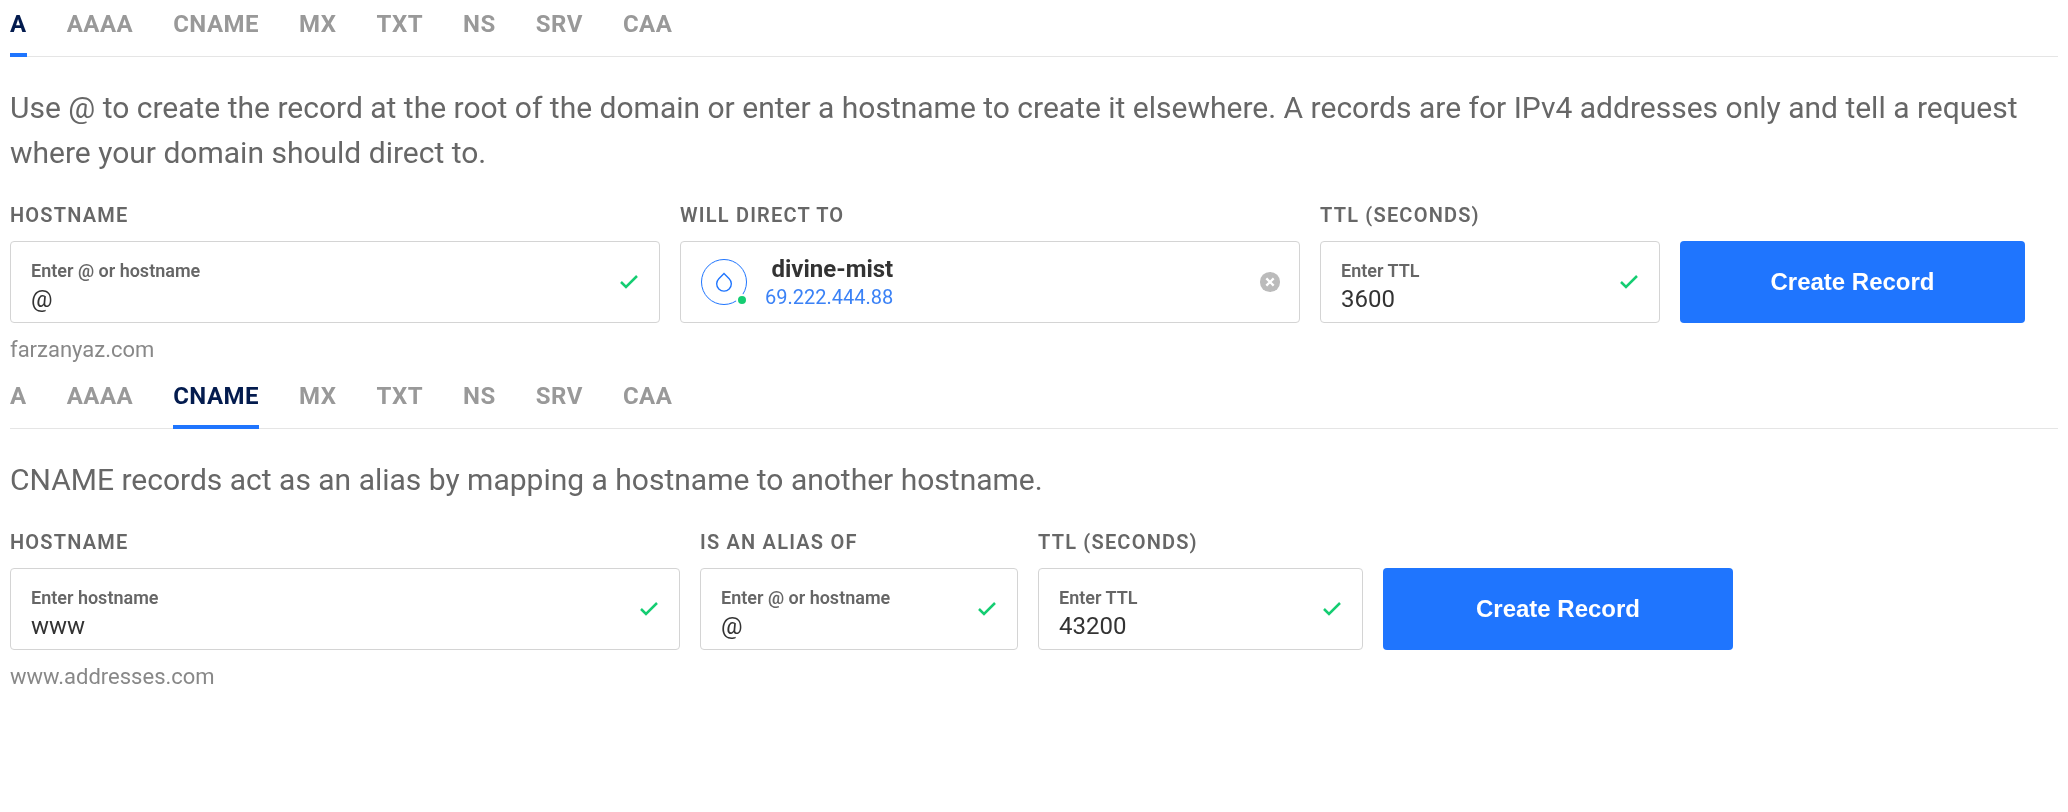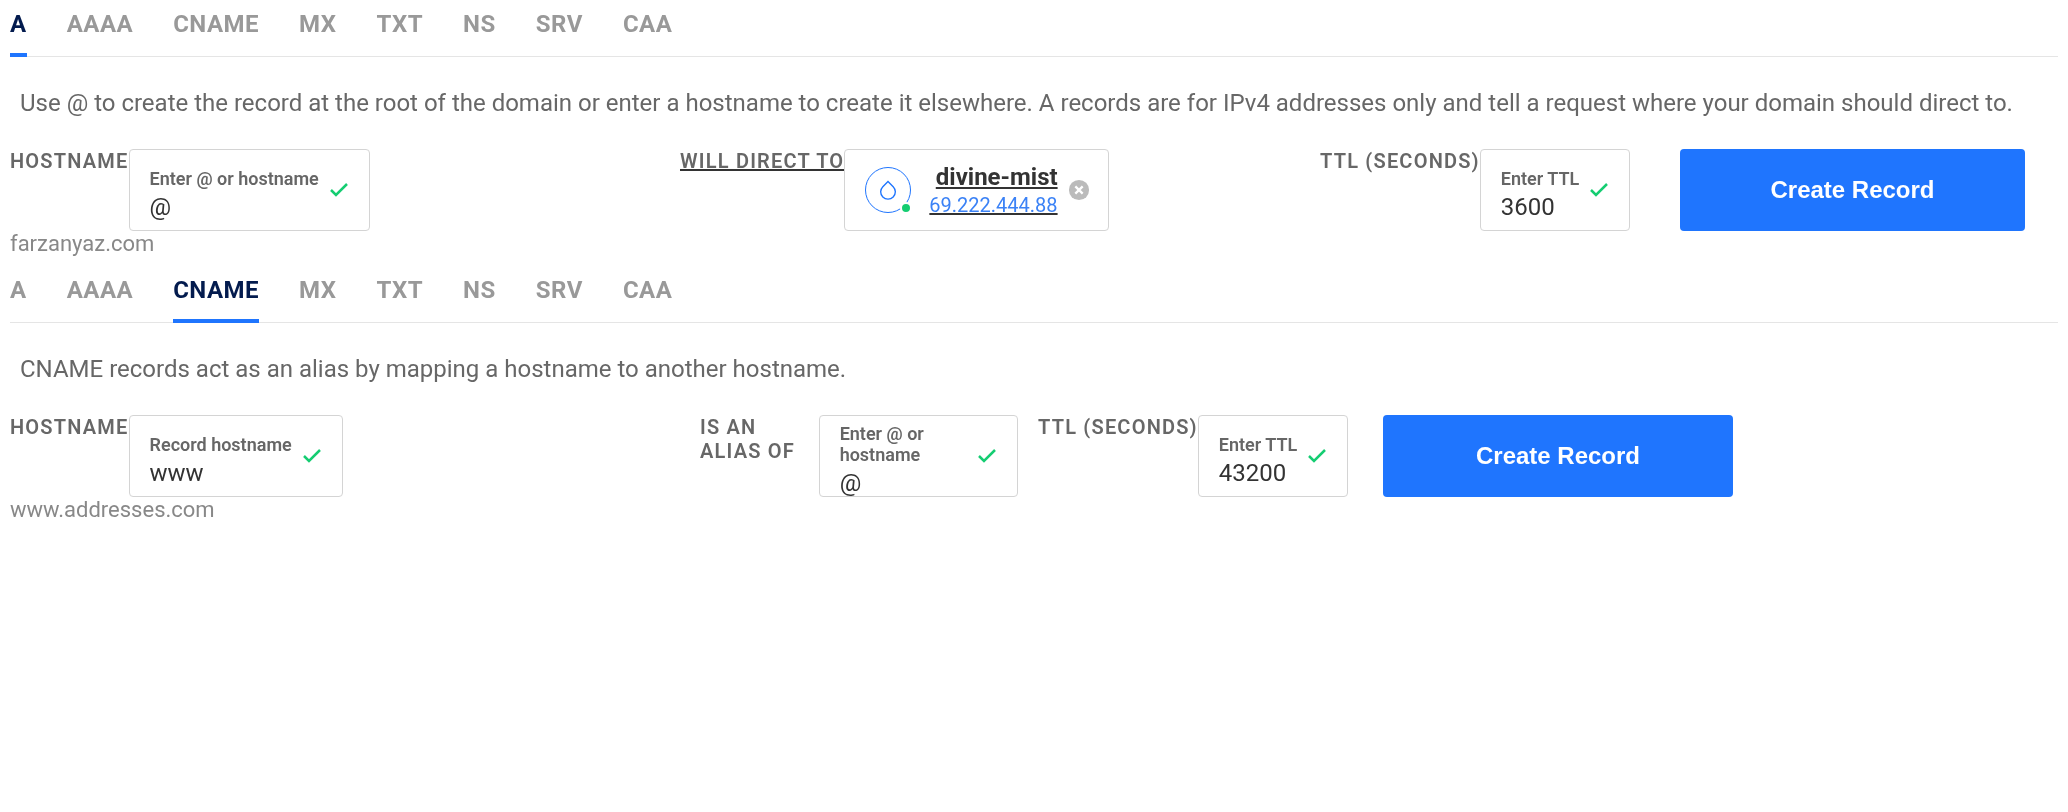--- a/index.html
+++ b/index.html
@@ -38,34 +38,34 @@
     .tab.active::after {
       content: "";
       position: absolute;
       left: 0;
       right: 0;
       bottom: -1px;
       height: 4px;
       background: #1f75fe;
     }
     .description {
-      font-size: 24px;
+      font-size: 30px;
       color: #676767;
       line-height: 1.5;
-      margin: 28px 0 28px 10px;
+      margin: 28px 0 28px 0;
       max-width: 2040px;
     }
     .fields-row {
       display: flex;
       gap: 20px;
       align-items: flex-end;
     }
     .field-group {
       display: flex;
-      flex-direction: row;
+      flex-direction: column;
     }
     .field-label {
       font-size: 20px;
       font-weight: 600;
       color: #676767;
       letter-spacing: 1.2px;
       margin-bottom: 14px;
     }
     .input-wrap {
       position: relative;
@@ -109,20 +109,21 @@
       top: 50%;
       transform: translateY(-50%);
       width: 22px;
       height: 22px;
       color: #bbb;
       cursor: pointer;
     }
     .helper-text {
       font-size: 22px;
       color: #888;
+      margin-top: 14px;
     }
     .btn-primary {
       background: #1f75fe;
       color: #fff;
       font-size: 24px;
       font-weight: 600;
       border: none;
       border-radius: 4px;
       padding: 0 40px;
       height: 82px;
@@ -212,21 +213,21 @@
         <div class="input-inner">
           <div class="input-placeholder">Enter @ or hostname</div>
           <div class="input-value">@</div>
         </div>
         <svg class="check-icon" viewBox="0 0 24 24" fill="none" stroke="currentColor" stroke-width="2.5">
             <polyline points="20 6 9 17 4 12"></polyline>
           </svg>
       </div>
     </div>
 
-    <div class="field-group" style="width:620px;text-decoration:underline;">
+    <div class="field-group" style="width:620px;">
       <div class="field-label">WILL DIRECT TO</div>
       <div class="directto-wrap">
         <div class="resource-box">
           <div class="resource-icon">
             <svg viewBox="0 0 24 24" fill="none" stroke="#1f75fe" stroke-width="1.5">
                 <path d="M12 2.69l5.66 5.66a8 8 0 1 1-11.31 0z"></path>
               </svg>
             <div class="status-dot"></div>
           </div>
           <div class="resource-info">
@@ -272,21 +273,21 @@
     <div class="tab">CAA</div>
   </div>
 
   <p class="description">CNAME records act as an alias by mapping a hostname to another hostname.</p>
 
   <div class="fields-row">
     <div class="field-group" style="width:670px;">
       <div class="field-label">HOSTNAME</div>
       <div class="input-wrap">
         <div class="input-inner">
-          <div class="input-placeholder">Record hostname</div>
+          <div class="input-placeholder">Enter hostname</div>
           <div class="input-value">www</div>
         </div>
         <svg class="check-icon" viewBox="0 0 24 24" fill="none" stroke="currentColor" stroke-width="2.5">
             <polyline points="20 6 9 17 4 12"></polyline>
           </svg>
       </div>
     </div>
 
     <div class="field-group" style="width:318px;">
       <div class="field-label">IS AN ALIAS OF</div>

